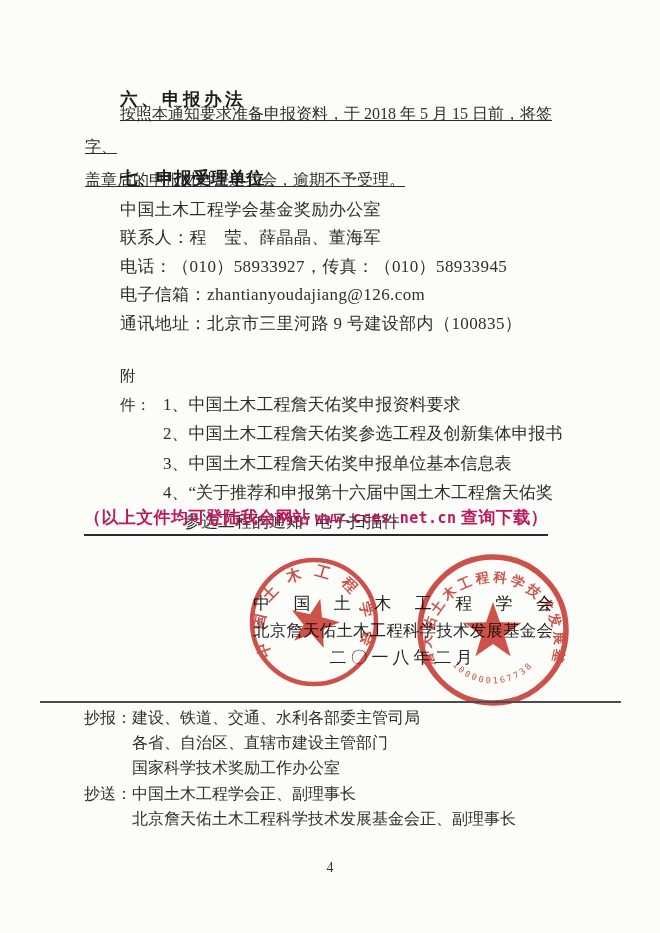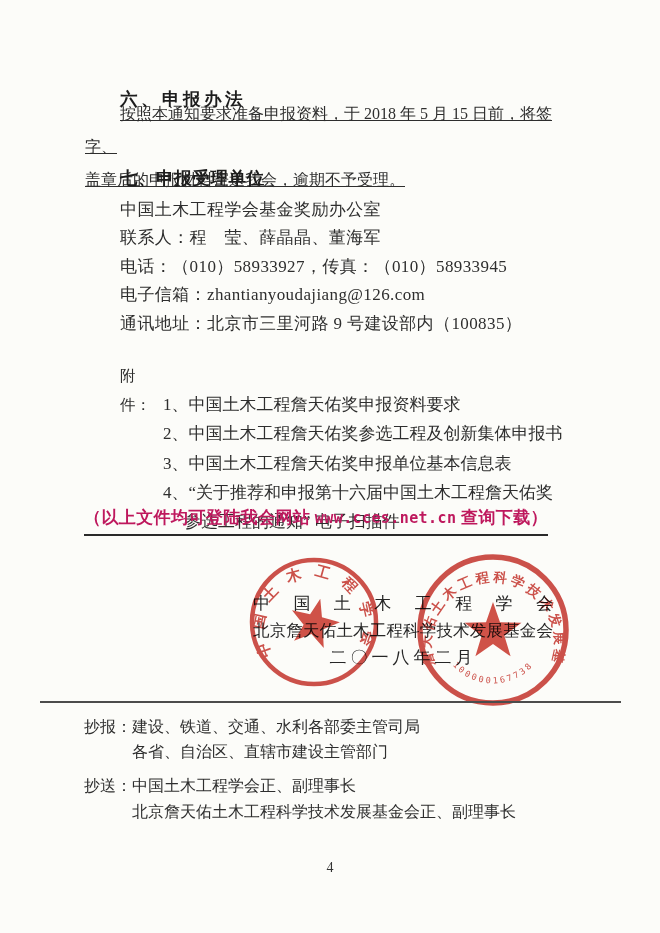--- a/index.html
+++ b/index.html
@@ -27,21 +27,21 @@
   .dl-note .url{font-family:"DejaVu Sans Mono","Liberation Mono",monospace;font-size:15px;}
   .sig{left:253px;top:590px;width:300px;color:#262626;}
   .sig .org1{font-size:17px;line-height:27px;text-align:justify;text-align-last:justify;}
   .sig .org2{font-size:16.5px;line-height:27px;text-align:justify;text-align-last:justify;}
   .sig .date{font-size:17px;line-height:27px;text-align:center;letter-spacing:4px;}
   .stamp{mix-blend-mode:multiply;opacity:0.88;}
   #stamp-left{left:246px;top:551px;}
   #stamp-right{left:410px;top:550px;}
   .rule{left:40px;top:701px;width:581px;height:2px;background:#4c4c4c;}
   .cc{left:84px;top:705px;font-size:16px;line-height:25.2px;}
-  .cc .lbl{display:inline-block;width:48px;margin-top:9px;}
+  .cc .lbl{display:inline-block;width:48px;}
   .cc .ind{padding-left:48px;}
   .pageno{left:0;top:860px;width:660px;text-align:center;font-size:14px;color:#333;}
 </style>
 </head>
 <body>
 
 <div class="page">
 
   <div class="abs heading" id="heading-6">六、申报办法</div>
 
@@ -110,20 +110,21 @@
     </text>
   </svg>
 
   <div class="abs rule"></div>
 
   <div class="abs cc">
     <div>
       <span class="lbl">抄报：</span><span>建设、铁道、交通、水利各部委主管司局</span>
     </div>
     <div class="ind">各省、自治区、直辖市建设主管部门</div>
+    <div class="ind">国家科学技术奖励工作办公室</div>
     <div>
       <span class="lbl">抄送：</span><span>中国土木工程学会正、副理事长</span>
     </div>
     <div class="ind">北京詹天佑土木工程科学技术发展基金会正、副理事长</div>
   </div>
 
   <div class="abs pageno">4</div>
 
 </div>
 

